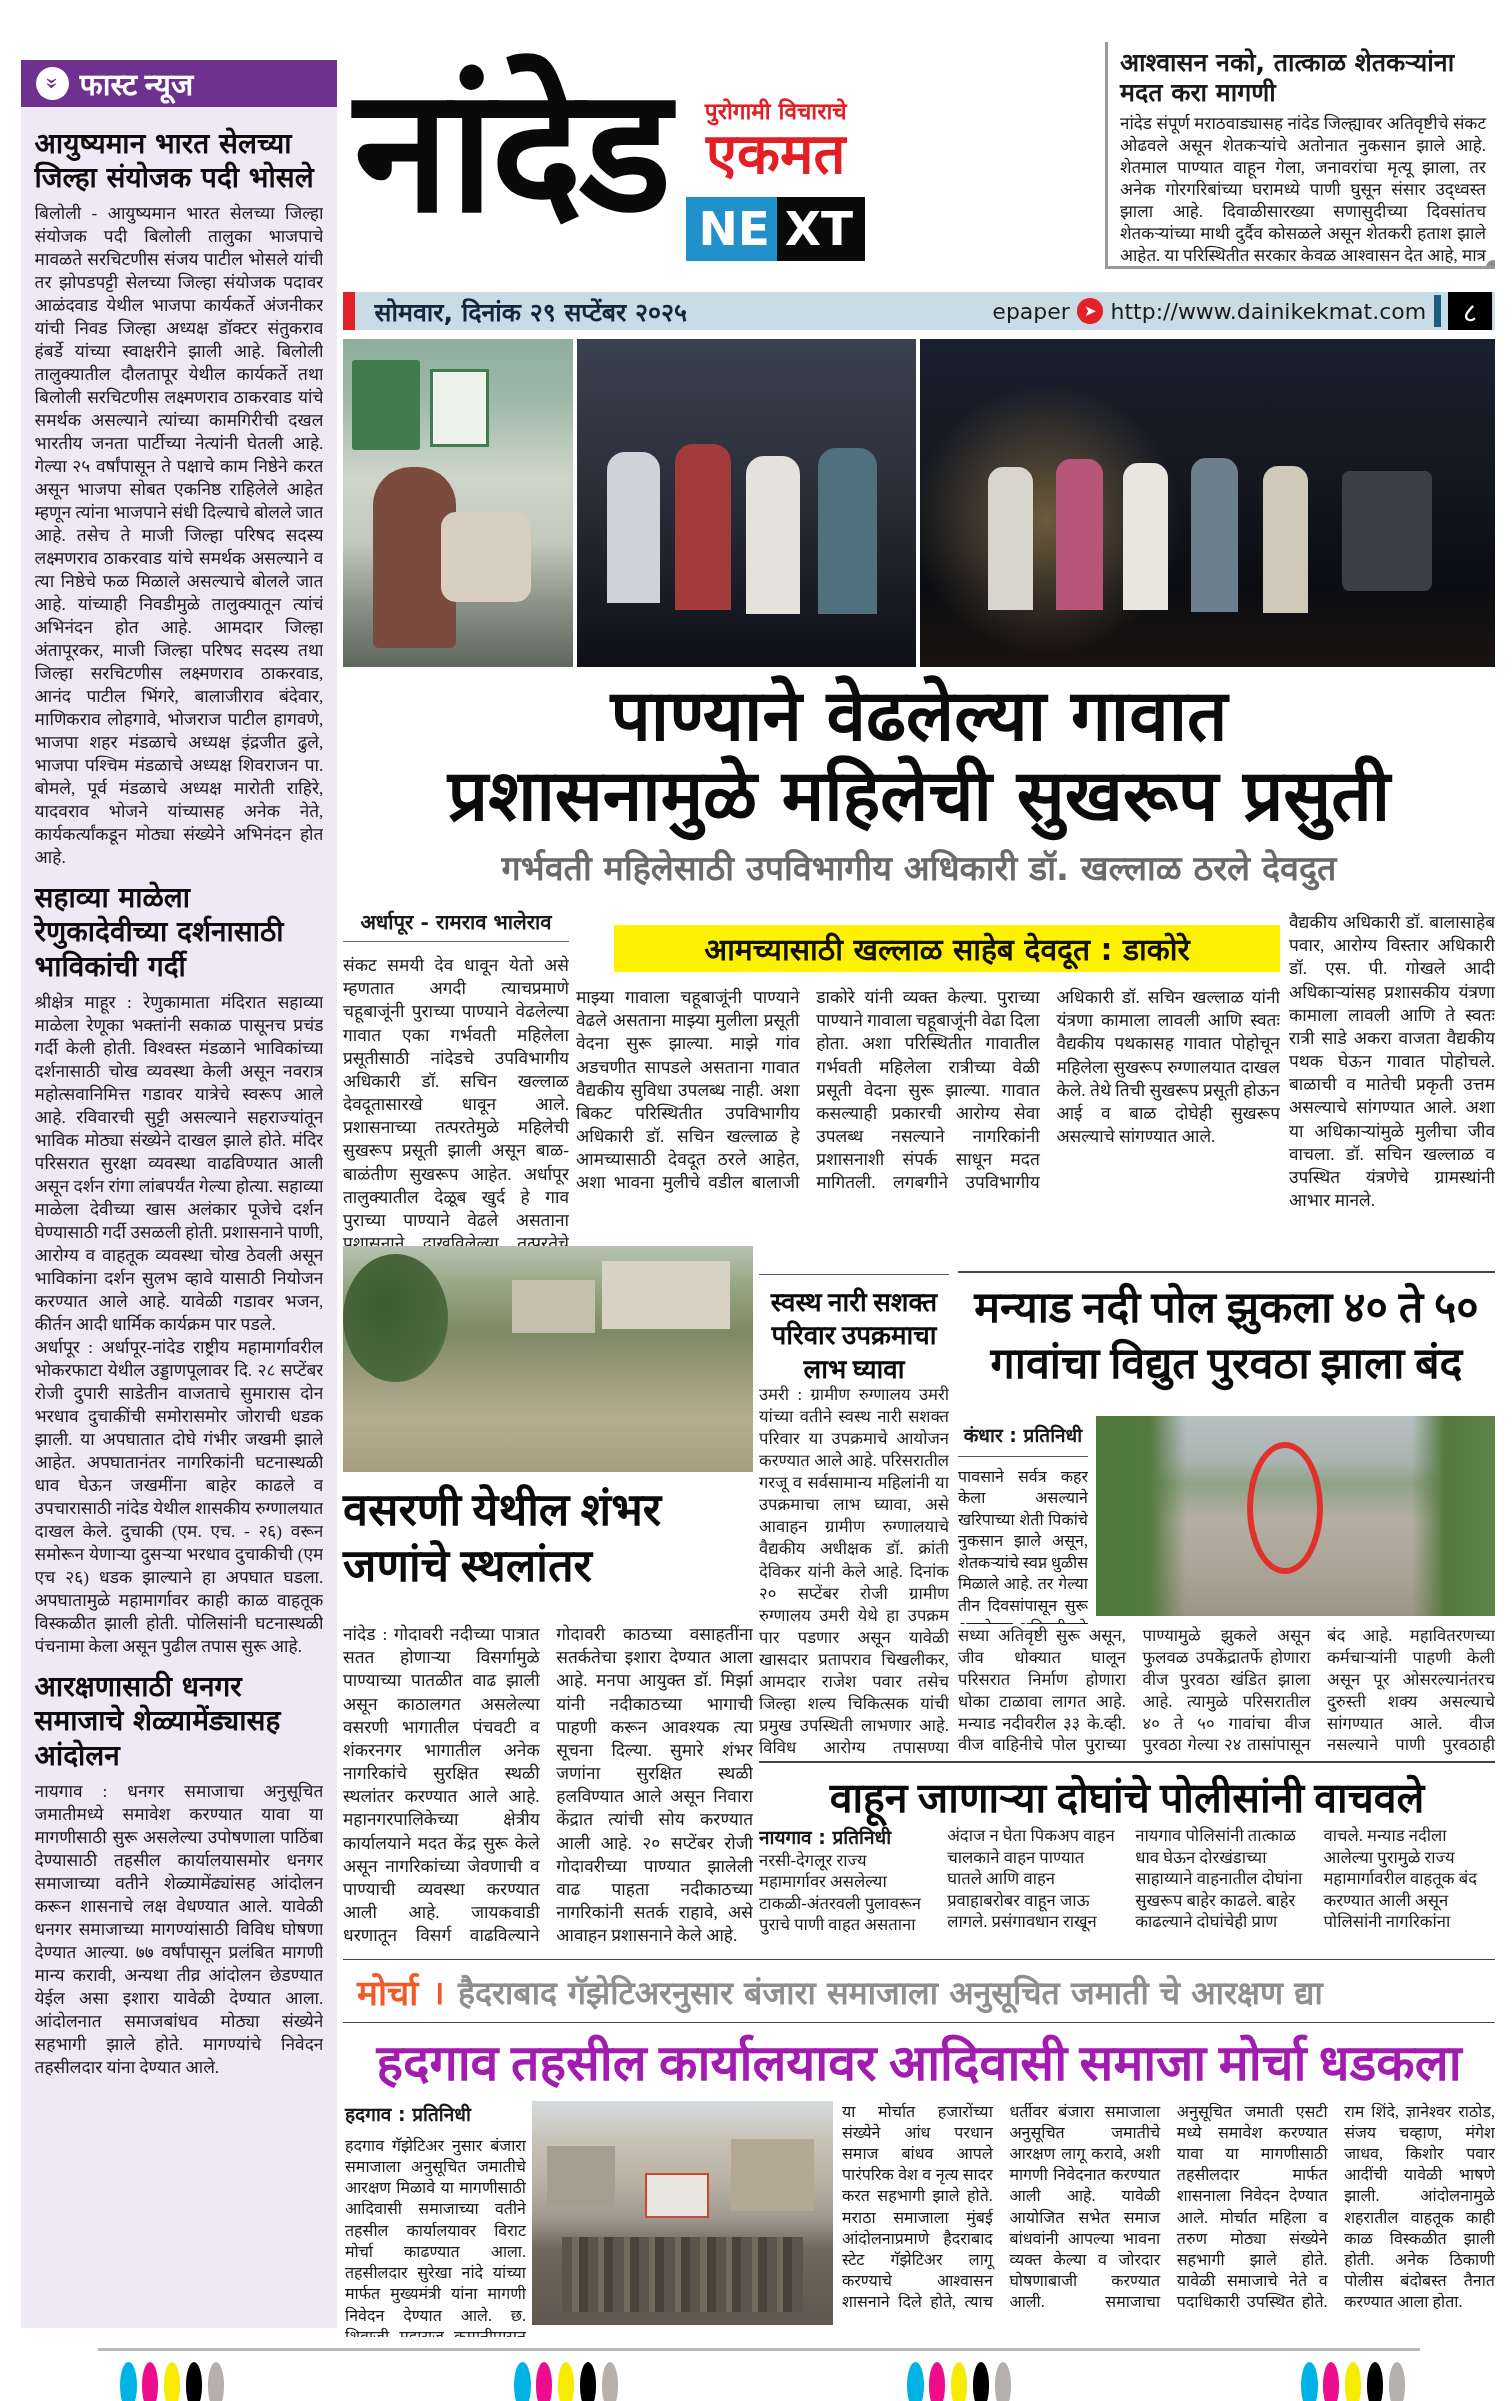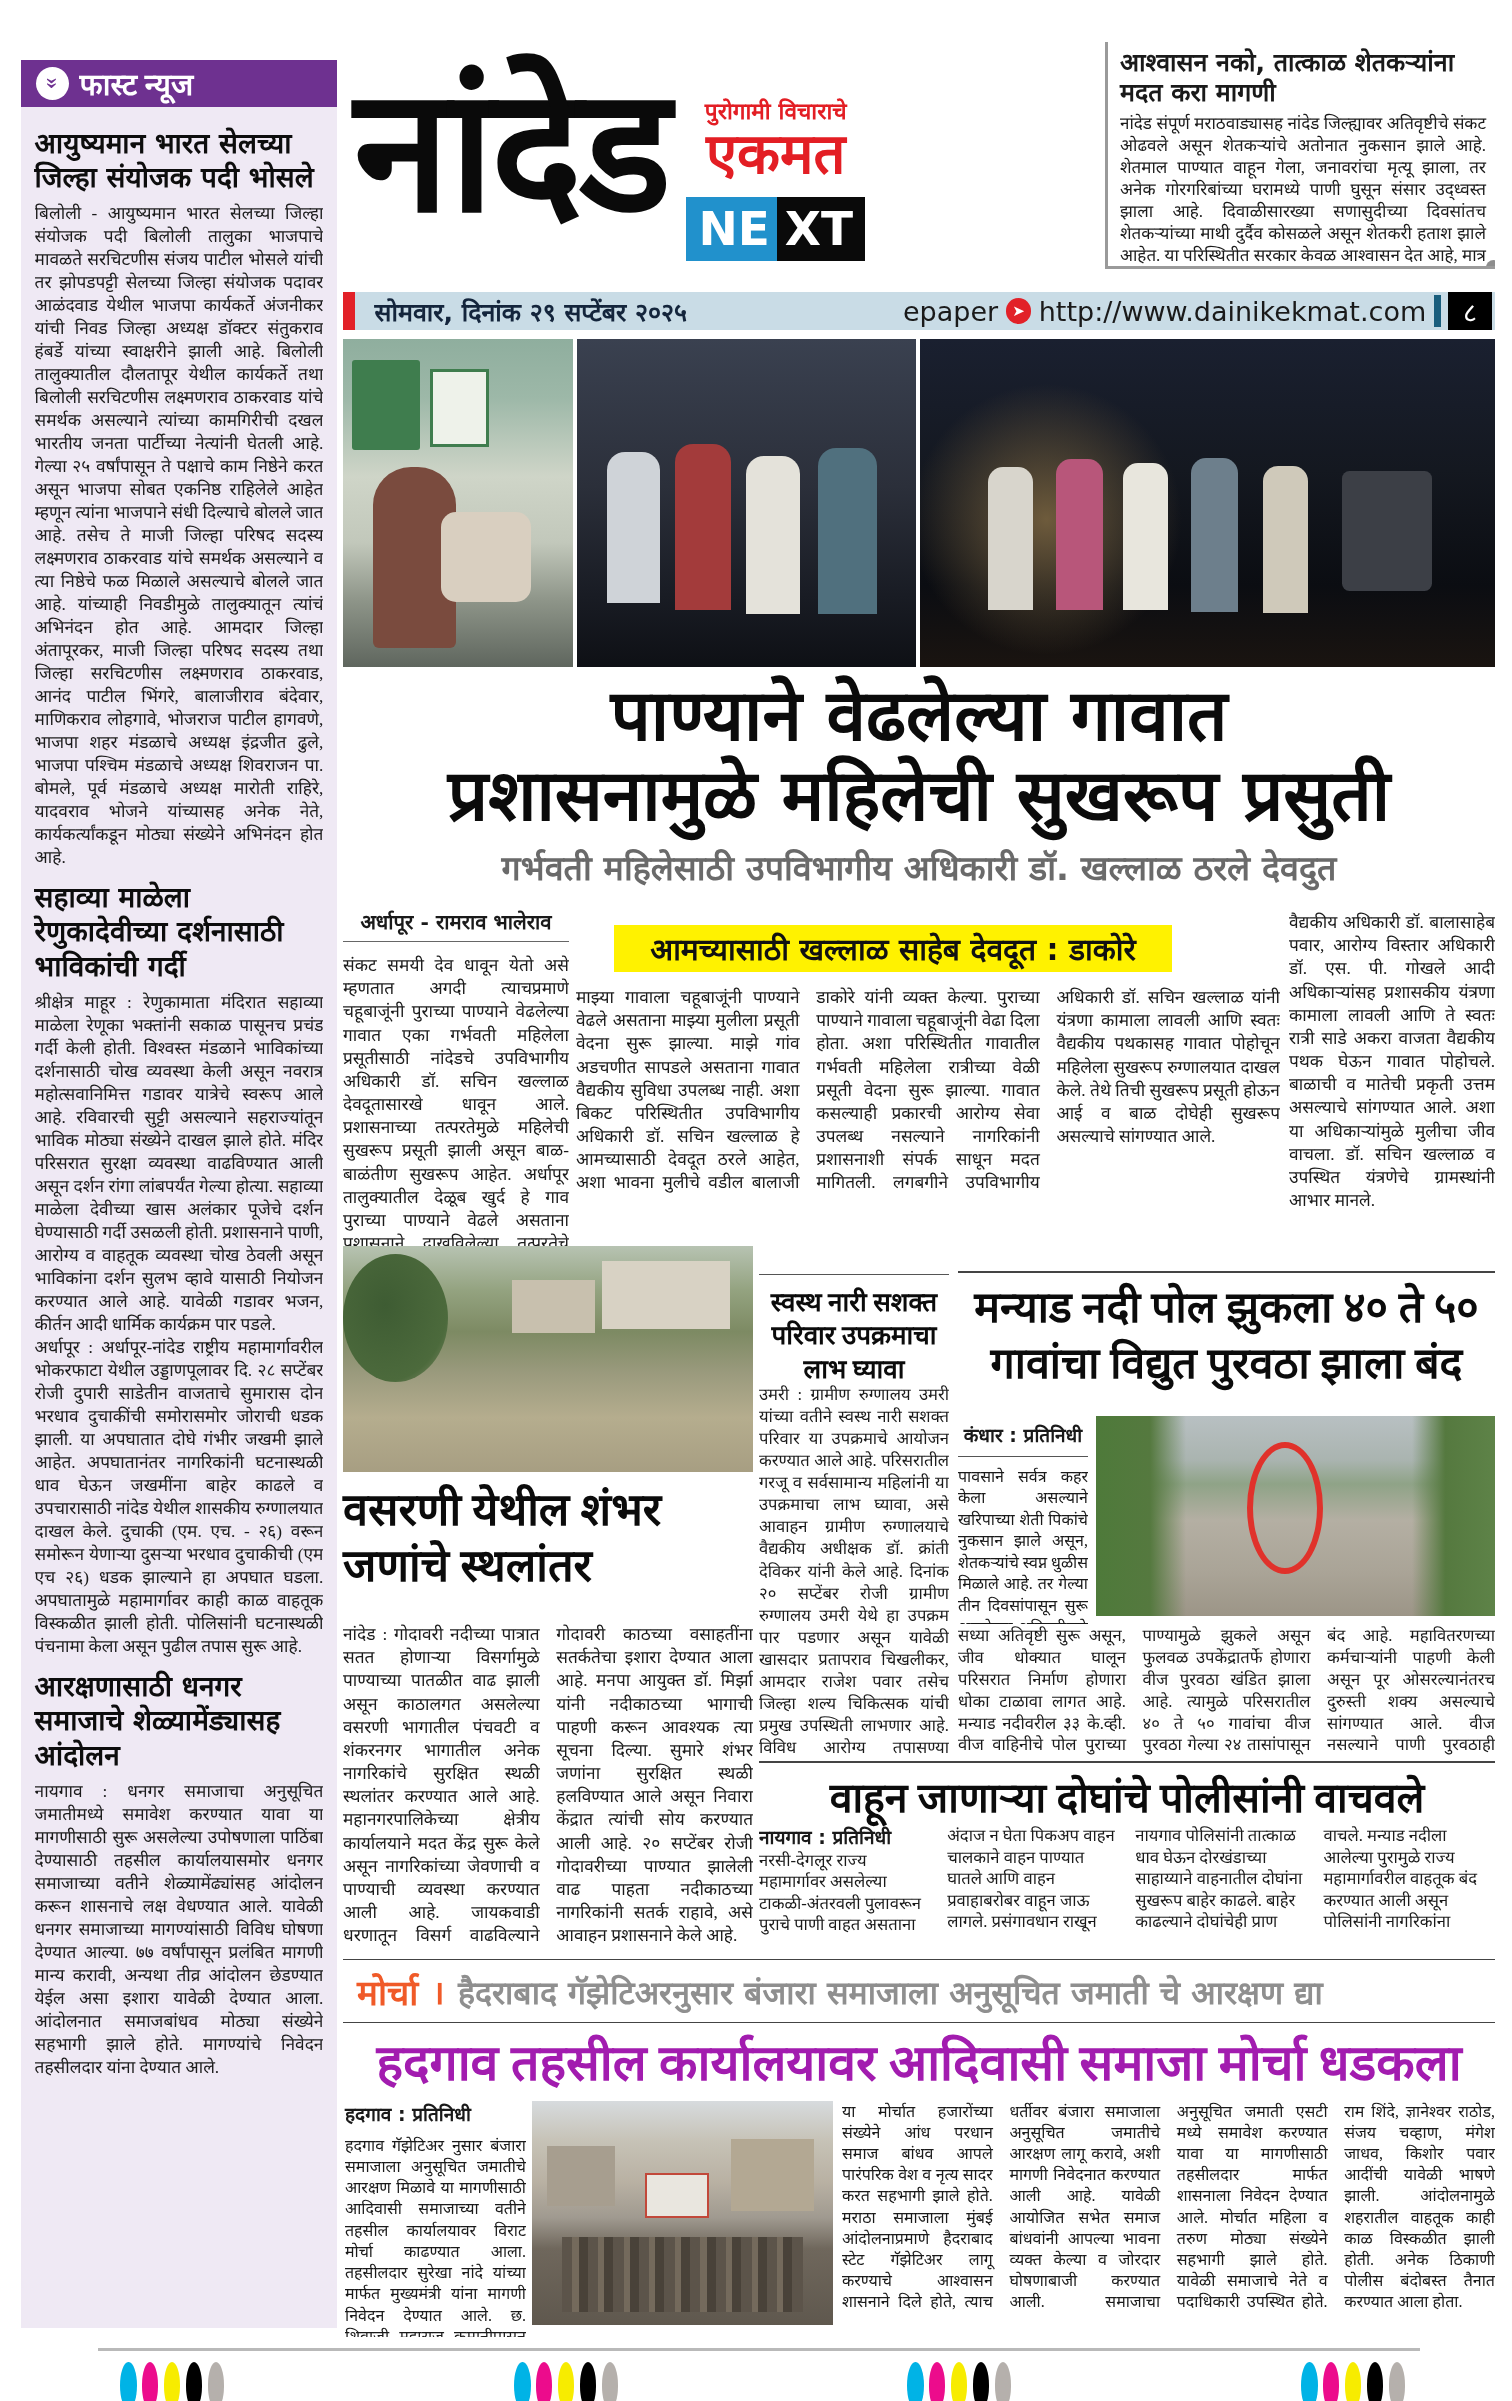--- a/index.html
+++ b/index.html
@@ -33,36 +33,36 @@
   #opinion{left:1105px;top:42px;width:390px;height:227px;border-left:3.8px solid #9a9a9a;border-bottom:3px solid #9a9a9a;padding:6px 9px 4.5px 12px;box-sizing:border-box;}
   #opinion h3{font-size:25px;margin:0 0 4.5px 0;line-height:1.2;font-weight:800;}
   #opinion .bd{font-size:17px;line-height:1.3;}
   .op-dot{right:-6px;bottom:-9px;width:15px;height:15px;border-radius:50%;background:#8d8d8d;}
 
   
   #datebar{left:343px;top:292px;width:1152px;height:38px;background:#c9dce6;display:flex;align-items:center;}
   .db-red{width:12px;height:38px;background:#e22128;}
   .db-date{font-size:25px;font-weight:700;color:#14253c;margin-left:19.6px;font-family:"DejaVu Sans",sans-serif;}
   .db-right{margin-left:auto;display:flex;align-items:center;gap:7.5px;padding-right:3px;}
-  .db-epaper,.db-site{font-size:27px;color:#1a1a1a;font-family:"DejaVu Sans",sans-serif;}
+  .db-epaper,.db-site{font-size:22px;color:#1a1a1a;font-family:"DejaVu Sans",sans-serif;}
   .db-cursor{width:25.6px;height:25.6px;border-radius:50%;background:#e22128;color:#fff;display:flex;align-items:center;justify-content:center;font-size:15px;}
   .db-sep{width:6.8px;height:32px;background:#1a5e7d;}
   .db-page{width:44px;height:38px;background:#000;color:#fff;font-size:27px;display:flex;align-items:center;justify-content:center;font-family:"DejaVu Sans",sans-serif;}
 
   
   .photo{background:#888;}
   .ph-shape{position:absolute;}
 
   
   #leadh{left:343px;top:676px;width:1152px;}
   #leadh .l1,#leadh .l2{font-size:71px;font-weight:800;line-height:1.13;color:#0b0b0b;text-align:center;}
   #subhead{margin-top:7.5px;font-size:34px;font-weight:800;color:#6a6a6a;text-align:center;}
   .bylinebox{font-size:20.3px;font-weight:800;text-align:center;border-bottom:1.5px solid #666;padding-bottom:6px;font-family:"DejaVu Sans",sans-serif;}
   .colsm{font-size:17.3px;line-height:1.34;}
-  #quotestrip{left:614px;top:925px;width:558px;height:47px;background:#fff200;display:flex;align-items:center;justify-content:center;}
+  #quotestrip{left:614px;top:925px;width:666px;height:47px;background:#fff200;display:flex;align-items:center;justify-content:center;}
   #quotestrip span{font-size:30px;font-weight:800;color:#111;}
   .cols3{column-count:3;column-gap:16.6px;}
   .cols2{column-count:2;column-gap:16.6px;}
   .cols4{column-count:4;column-gap:16.6px;}
 
   
   .h-vasarni{font-size:45px;font-weight:800;line-height:1.25;color:#0b0b0b;}
   .h-swasth{font-size:26px;font-weight:800;line-height:1.3;text-align:center;color:#0b0b0b;border-top:1.5px solid #555;padding-top:10.5px;}
   .h-manyad{font-size:43px;font-weight:800;line-height:1.3;text-align:center;color:#0b0b0b;}
   .h-vahun{font-size:41px;font-weight:800;text-align:center;color:#0b0b0b;}

